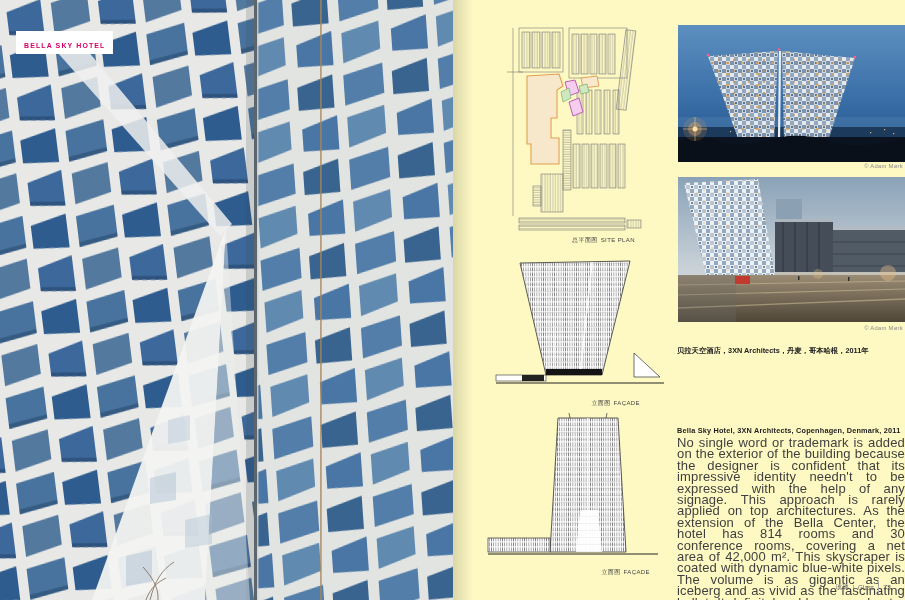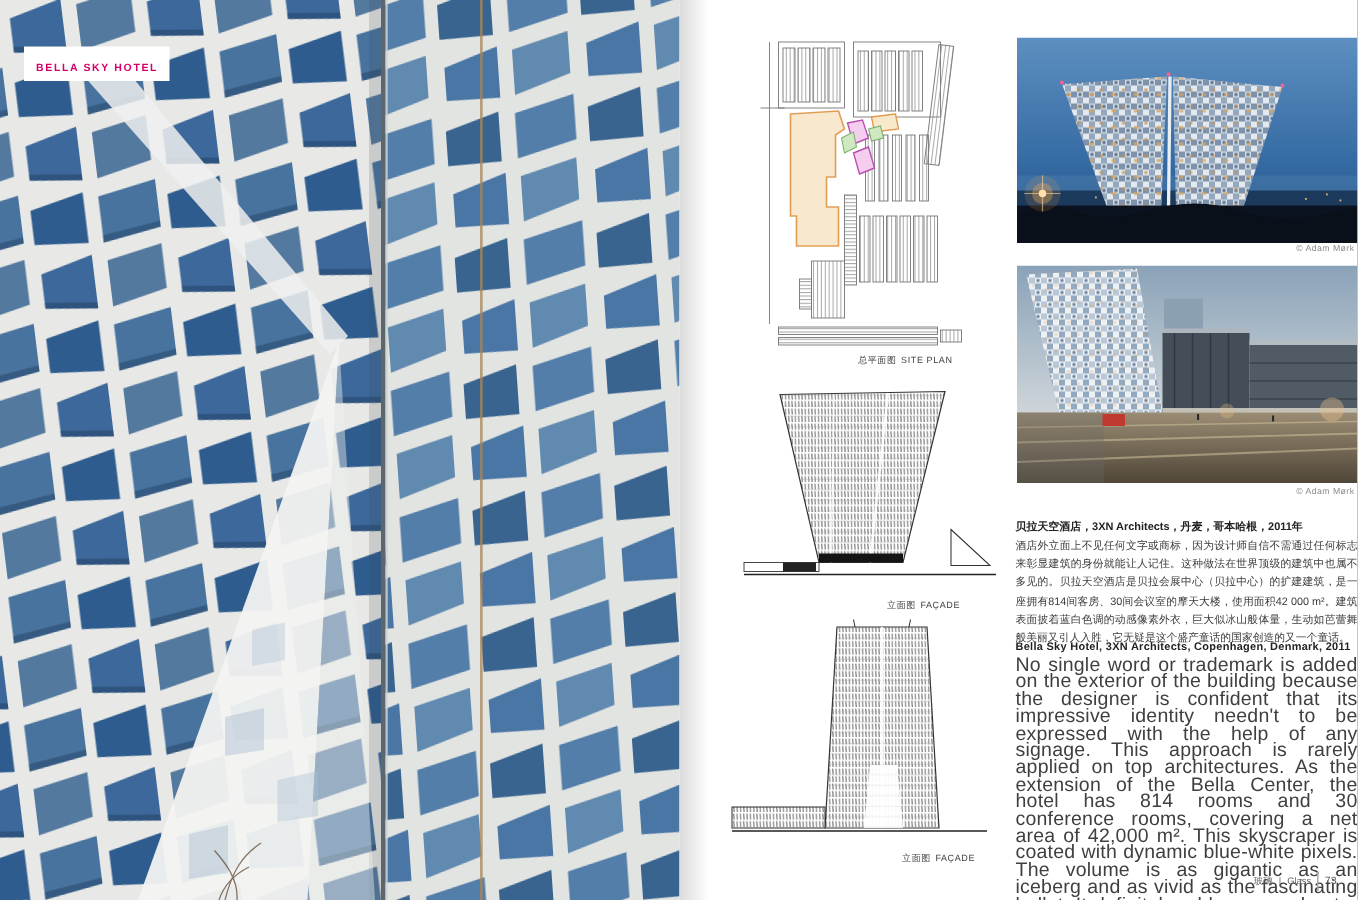--- a/index.html
+++ b/index.html
@@ -1,16 +1,16 @@
 <!DOCTYPE html>
 <html><head>
 <meta charset="utf-8">
 <style>
   html,body{margin:0;padding:0;background:#9a9a9a;}
-  .spread{position:relative;width:905px;height:600px;background:#ffffff;overflow:hidden;
+  .spread{position:relative;width:905px;height:600px;background:#fef9c3;overflow:hidden;
           font-family:"Liberation Sans",sans-serif;}
   .abs{position:absolute;}
   
   .title-box{left:16px;top:31px;background:#ffffff;padding:3px 8px 2px 8px;z-index:5;}
   .title-box span{font-size:7px;font-weight:bold;letter-spacing:1.1px;color:#d4006a;}
   
   .dwg-label{font-size:6px;color:#444;text-align:right;letter-spacing:.4px;}
   .dwg-label .zh{margin-right:3px;}
   
   .credit{font-size:5.8px;color:#8a8a8a;text-align:right;letter-spacing:.3px;}
@@ -283,21 +283,20 @@
     <rect x="0" y="98" width="58" height="47" fill="#6a6a66" opacity=".3"></rect>
     <rect x="57" y="99" width="15" height="8" fill="#c13a30"></rect>
     <rect x="120" y="99" width="1.4" height="4" fill="#2a2a28"></rect>
     <rect x="170" y="100" width="1.4" height="4" fill="#2a2a28"></rect>
     <circle cx="210" cy="96" r="8" fill="#e8bf86" opacity=".4"></circle>
     <circle cx="140" cy="97" r="5" fill="#e8bf86" opacity=".3"></circle>
   </svg>
   <div class="abs credit" style="left:790px;top:325px;width:113px">© Adam Mørk</div>
 
   <div class="abs t-zh" style="left:677px;top:346px;width:228px">贝拉天空酒店，3XN Architects，丹麦，哥本哈根，2011年</div>
-  <div class="abs b-zh" style="left:677px;top:358px;width:228px">酒店外立面上不见任何文字或商标，因为设计师自信不需通过任何标志来彰显建筑的身份就能让人记住。这种做法在世界顶级的建筑中也属不多见的。贝拉天空酒店是贝拉会展中心（贝拉中心）的扩建建筑，是一座拥有814间客房、30间会议室的摩天大楼，使用面积42 000 m²。建筑表面披着蓝白色调的动感像素外衣，巨大似冰山般体量，生动如芭蕾舞般美丽又引人入胜，它无疑是这个盛产童话的国家创造的又一个童话。</div>
   <div class="abs t-en" style="left:677px;top:426px;width:240px">Bella Sky Hotel, 3XN Architects, Copenhagen, Denmark, 2011</div>
   <div class="abs b-en" style="left:677px;top:437px;width:228px">No single word or trademark is added on the exterior of the building because the designer is confident that its impressive identity needn't to be expressed with the help of any signage. This approach is rarely applied on top architectures. As the extension of the Bella Center, the hotel has 814 rooms and 30 conference rooms, covering a net area of 42,000 m². This skyscraper is coated with dynamic blue-white pixels. The volume is as gigantic as an iceberg and as vivid as the fascinating ballet. It definitely adds a new chapter to the country of fairy tales.</div>
 
   <div class="abs footer">
     <span class="cat">玻璃</span>
     <span class="cat">|</span>
     <span class="cat">Glass</span>
     <span class="rule"></span>
     <span class="pg">73</span>
   </div>

